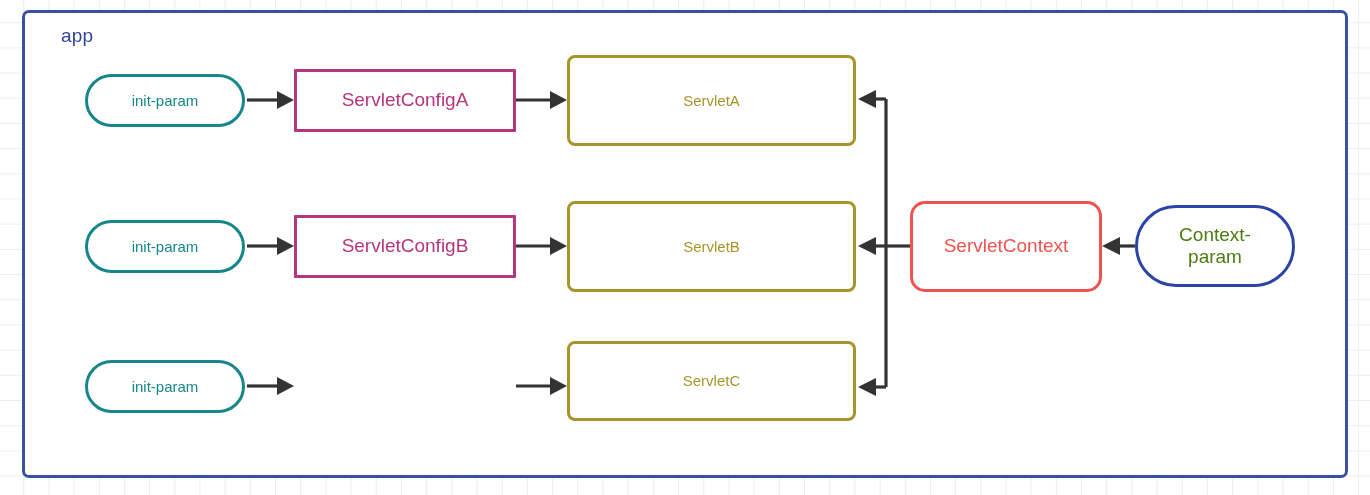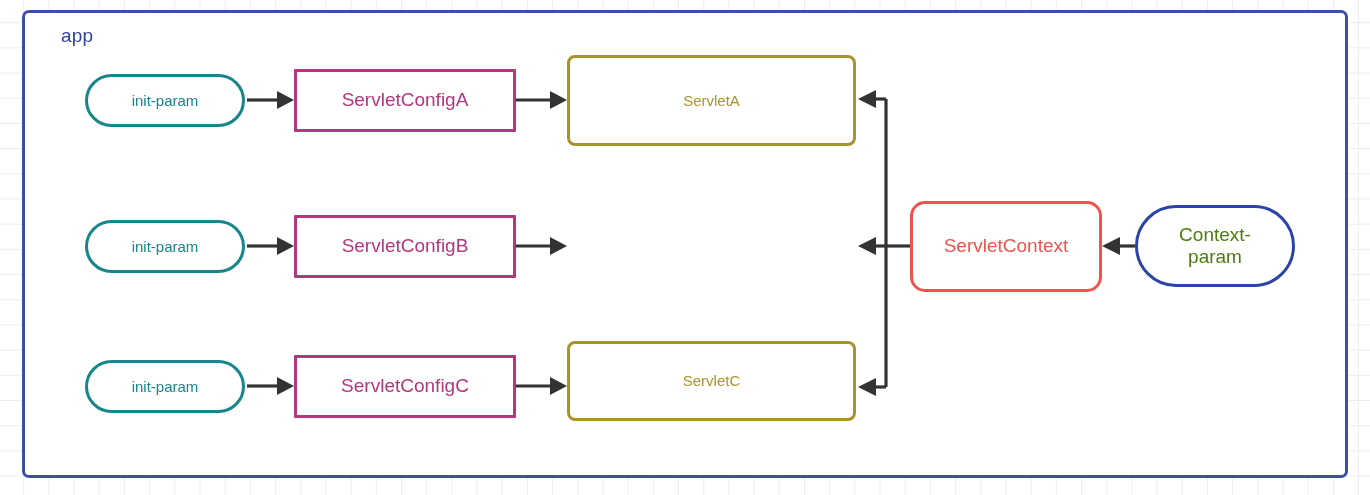--- a/index.html
+++ b/index.html
@@ -182,28 +182,28 @@
   </div>
 
   <div class="node node-initparam" style="left:85px; top:220px; width:160px; height:53px;">
     <span>init-param</span>
   </div>
 
   <div class="node node-config" style="left:294px; top:215px; width:222px; height:63px;">
     <span>ServletConfigB</span>
   </div>
 
+  <div class="node node-servlet" style="left:567px; top:201px; width:289px; height:91px;">
+    <span>ServletB</span>
+  </div>
 
   <div class="node node-initparam" style="left:85px; top:360px; width:160px; height:53px;">
     <span>init-param</span>
   </div>
 
-  <div class="node node-config" style="left:294px; top:355px; width:222px; height:63px;">
-    <span>ServletConfigC</span>
-  </div>
 
   <div class="node node-servlet" style="left:567px; top:341px; width:289px; height:80px;">
     <span>ServletC</span>
   </div>
 
   <div class="node node-context" style="left:910px; top:201px; width:192px; height:91px;">
     <span>ServletContext</span>
   </div>
 
   <div class="node node-ctxparam" style="left:1135px; top:205px; width:160px; height:82px; flex-direction:column;">

